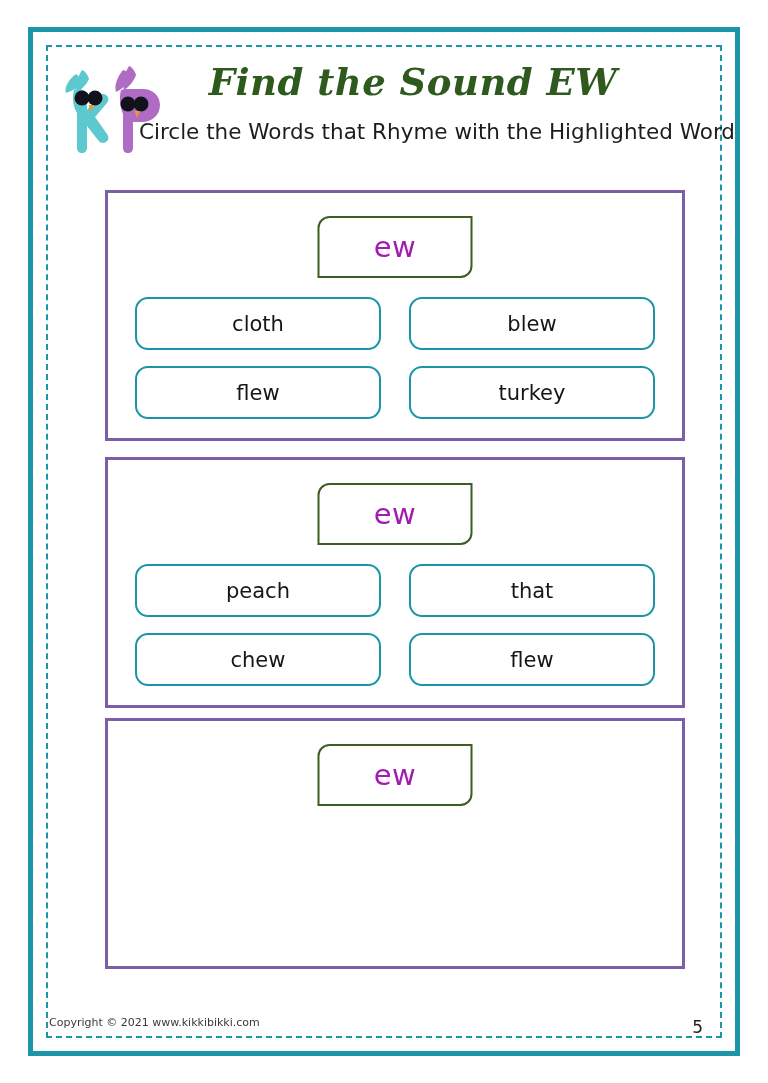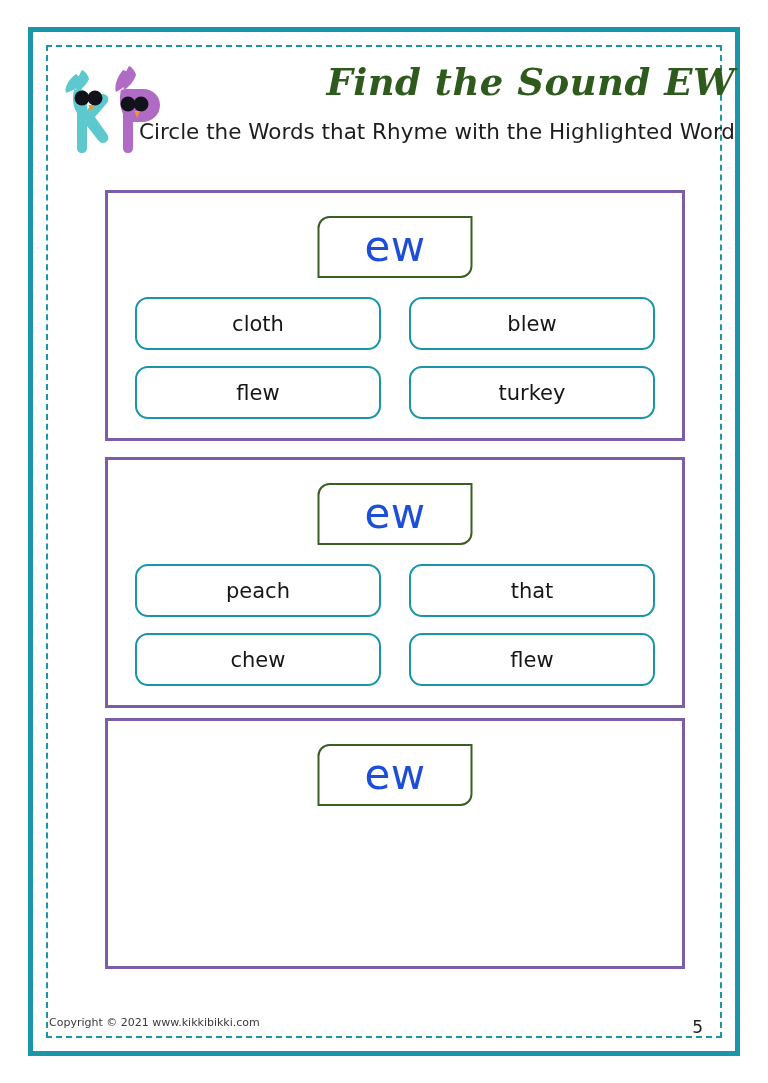--- a/index.html
+++ b/index.html
@@ -62,21 +62,21 @@
     left: 25px;
     top: 14px;
     width: 116px;
     height: 96px;
   }
   .title {
     position: absolute;
     left: 0;
     top: 14px;
     width: 100%;
-    text-align: right;
+    text-align: center;
     padding-left: 58px;
     box-sizing: border-box;
     font-family: "DejaVu Serif", serif;
     font-style: italic;
     font-weight: bold;
     font-size: 37px;
     letter-spacing: 0.5px;
     color: #2f5a1e;
     white-space: nowrap;
   }
@@ -124,22 +124,22 @@
     border: 2.5px solid #3d5e23;
     border-radius: 12px 0 12px 0;
     box-sizing: border-box;
     background: #ffffff;
     display: flex;
     align-items: center;
     justify-content: center;
   }
   .prompt-text {
     font-family: "DejaVu Sans", sans-serif;
-    font-size: 42px;
-    color: #1d4ed8;
+    font-size: 29px;
+    color: #a21caf;
     line-height: 1;
     letter-spacing: 0.5px;
   }
 
   .word-grid {
     position: absolute;
     left: 27px;
     right: 27px;
     top: 104px;
     display: grid;

